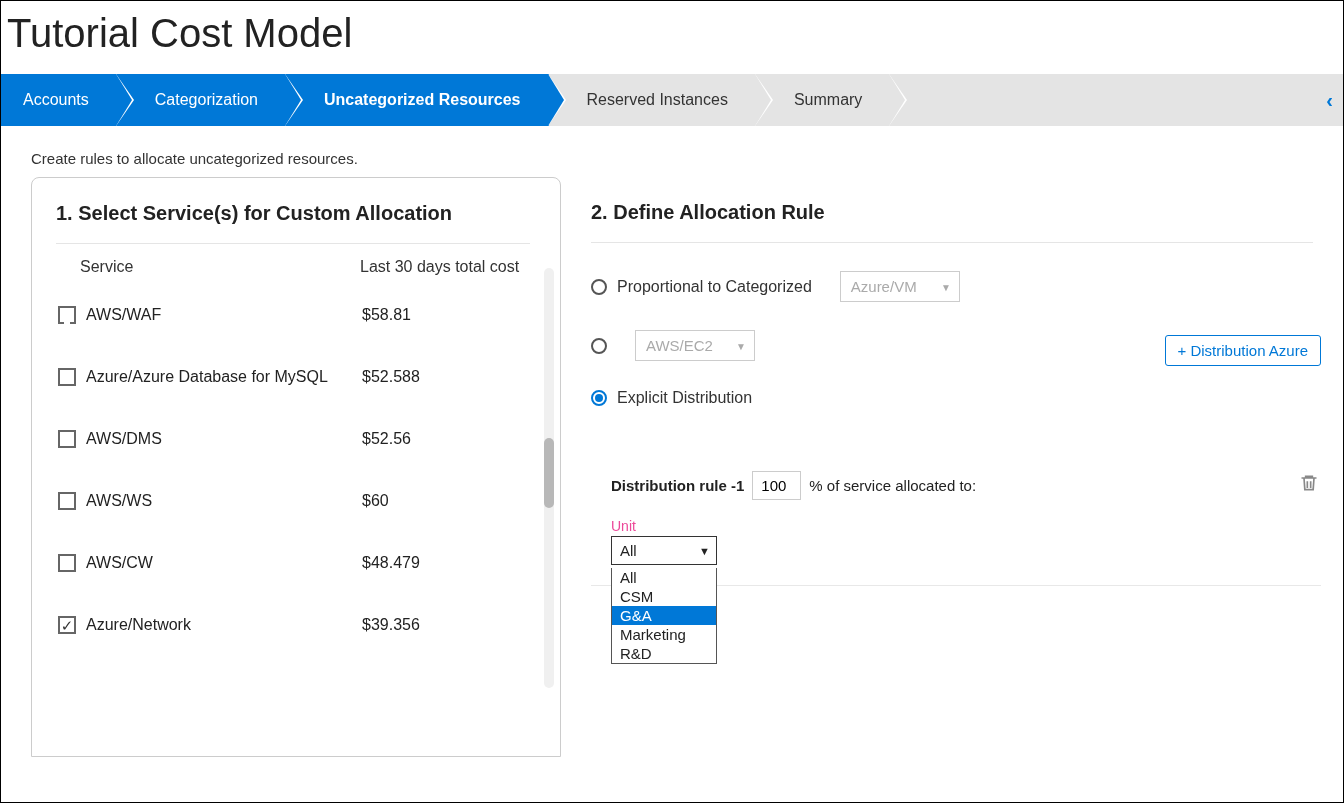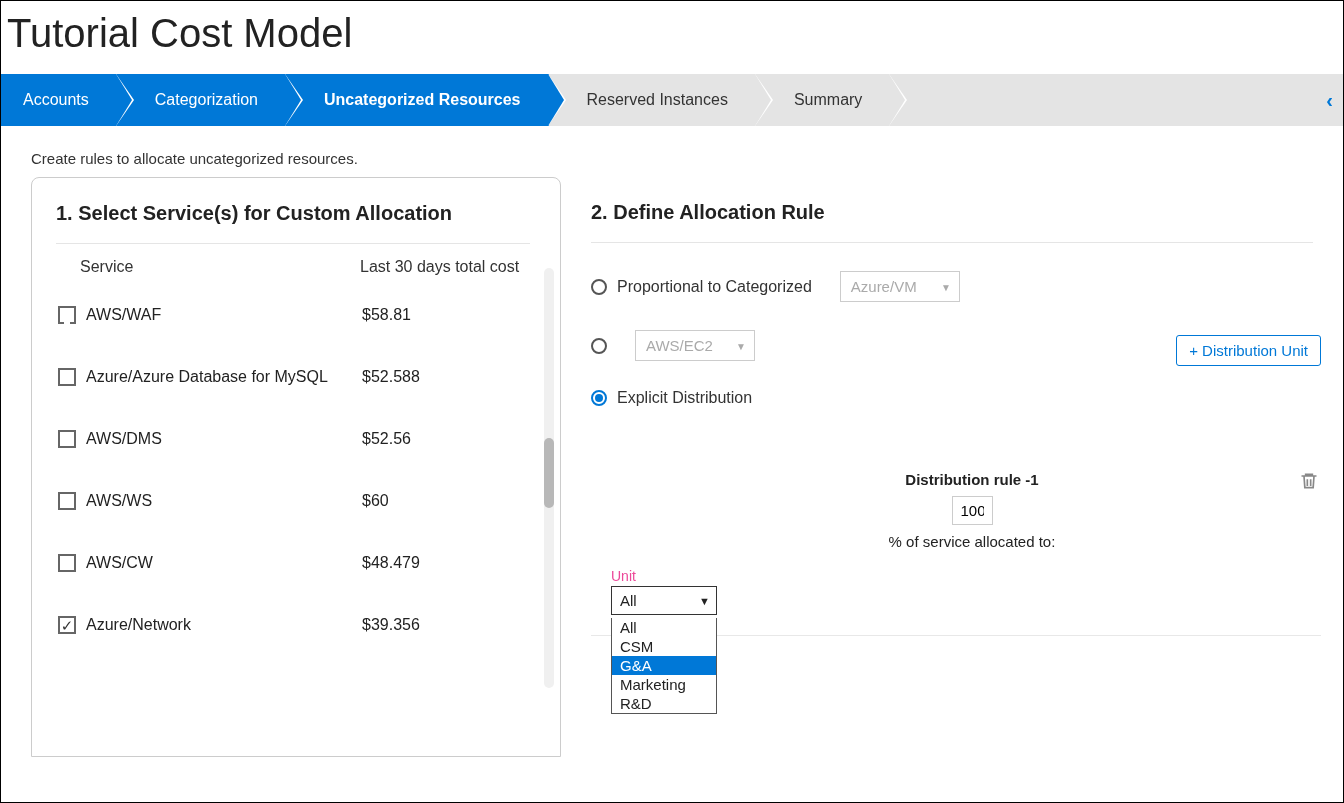--- a/index.html
+++ b/index.html
@@ -217,24 +217,23 @@
     cursor: pointer;
   }
   .dist-rule-row {
     display: flex;
     align-items: center;
     gap: 8px;
     margin: 50px 0 18px 20px;
     font-size: 15px;
     font-weight: 600;
     position: relative;
-    flex-direction: column;
   }
   .dist-rule-row input {
-    width: 41px;
+    width: 49px;
     padding: 5px 8px;
     border: 1px solid #ccc;
     font-size: 15px;
     text-align: left;
     font-weight: 400;
   }
   .dist-rule-row .rest { font-weight: 400; }
   .trash {
     position: absolute;
     right: 14px;
@@ -362,21 +361,21 @@
       <span class="faux-select">
         <span>AWS/EC2</span><span class="caret">▼</span>
       </span>
     </div>
 
     <div class="rule-option">
       <span class="radio selected"></span>
       <span class="rule-label">Explicit Distribution</span>
     </div>
 
-    <button class="dist-btn">+ Distribution Unit</button>
+    <button class="dist-btn">+ Distribution Azure</button>
 
     <div class="dist-rule-row">
       <span>Distribution rule -1</span>
       <input type="text" value="100" style="">
       <span class="rest">% of service allocated to:</span>
       <span class="trash">
         <svg width="20" height="20" viewBox="0 0 24 24" fill="none" stroke="#888" stroke-width="2">
             <path d="M3 6h18M8 6V4h8v2M6 6l1 14h10l1-14M10 10v8M14 10v8"></path>
           </svg>
       </span>

